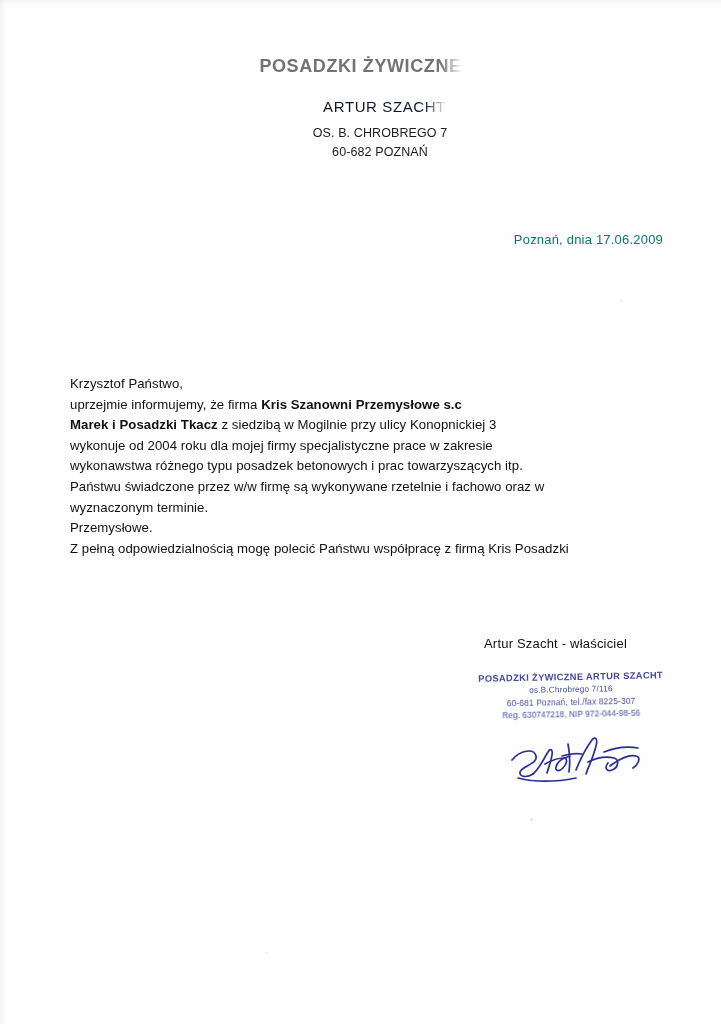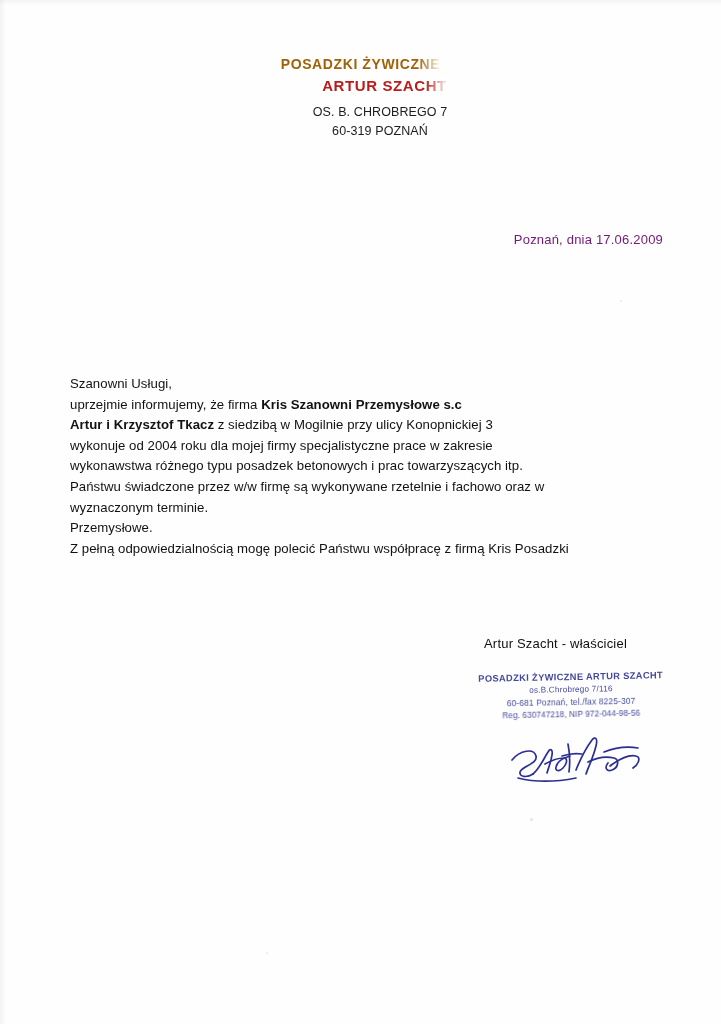--- a/index.html
+++ b/index.html
@@ -24,31 +24,31 @@
 
   
   .letterhead {
     position: absolute;
     top: 56px;
     left: 0;
     width: 100%;
     text-align: center;
   }
   .lh-line1 {
-    font-size: 14px;
+    font-size: 18px;
     font-weight: bold;
     letter-spacing: 0.6px;
-    color: #a16207;
-    margin-bottom: 5px;
+    color: #737373;
+    margin-bottom: 21px;
   }
   .lh-line2 {
     font-size: 15px;
-    font-weight: bold;
+    font-weight: normal;
     letter-spacing: 0.6px;
-    color: #b91c1c;
+    color: #0f172a;
     margin-bottom: 9px;
     padding-left: 48px;
   }
   .lh-line3, .lh-line4, .lh-line5 {
     font-size: 12.5px;
     color: #1c1c1c;
     line-height: 1.55;
     letter-spacing: 0.1px;
     padding-left: 39px;
   }
@@ -67,21 +67,21 @@
     background: linear-gradient(to right, rgba(255,255,255,0) 0%, rgba(255,255,255,0.85) 75%);
     pointer-events: none;
   }
 
   
   .placedate {
     position: absolute;
     top: 232px;
     right: 58px;
     font-size: 13px;
-    color: #701a75;
+    color: #0f766e;
     letter-spacing: 0.2px;
   }
 
   
   .body-text {
     position: absolute;
     top: 374px;
     left: 70px;
     width: 582px;
     font-size: 13.2px;
@@ -182,32 +182,32 @@
   <div class="edge-shadow-top"></div>
 
   <div class="letterhead">
     <div class="lh-line1">
       <span class="fade-right">POSADZKI ŻYWICZNE</span>
     </div>
     <div class="lh-line2">
       <span class="fade-right">ARTUR SZACHT</span>
     </div>
     <div class="lh-line3">OS. B. CHROBREGO 7</div>
-    <div class="lh-line4">60-319 POZNAŃ</div>
+    <div class="lh-line4">60-682 POZNAŃ</div>
   </div>
 
   <div class="placedate">Poznań, dnia 17.06.2009</div>
 
   <div class="body-text">
-    <p>Szanowni Usługi,</p>
+    <p>Krzysztof Państwo,</p>
     <p>
       <span>uprzejmie informujemy, że firma </span><span class="b">Kris Szanowni Przemysłowe s.c</span>
     </p>
     <p>
-      <span class="b">Artur i Krzysztof Tkacz</span><span> z siedzibą w Mogilnie przy ulicy Konopnickiej 3</span>
+      <span class="b">Marek i Posadzki Tkacz</span><span> z siedzibą w Mogilnie przy ulicy Konopnickiej 3</span>
     </p>
     <p> wykonuje od 2004 roku dla mojej firmy specjalistyczne prace w zakresie</p>
     <p>wykonawstwa różnego typu posadzek betonowych i prac towarzyszących itp.</p>
     <p>Państwu świadczone przez w/w firmę są wykonywane rzetelnie i fachowo oraz w</p>
     <p>wyznaczonym terminie.</p>
     <p>Przemysłowe.</p>
     <p>Z pełną odpowiedzialnością mogę polecić Państwu współpracę z firmą Kris Posadzki</p>
   </div>
 
   <div class="sign-name">Artur Szacht - właściciel</div>

